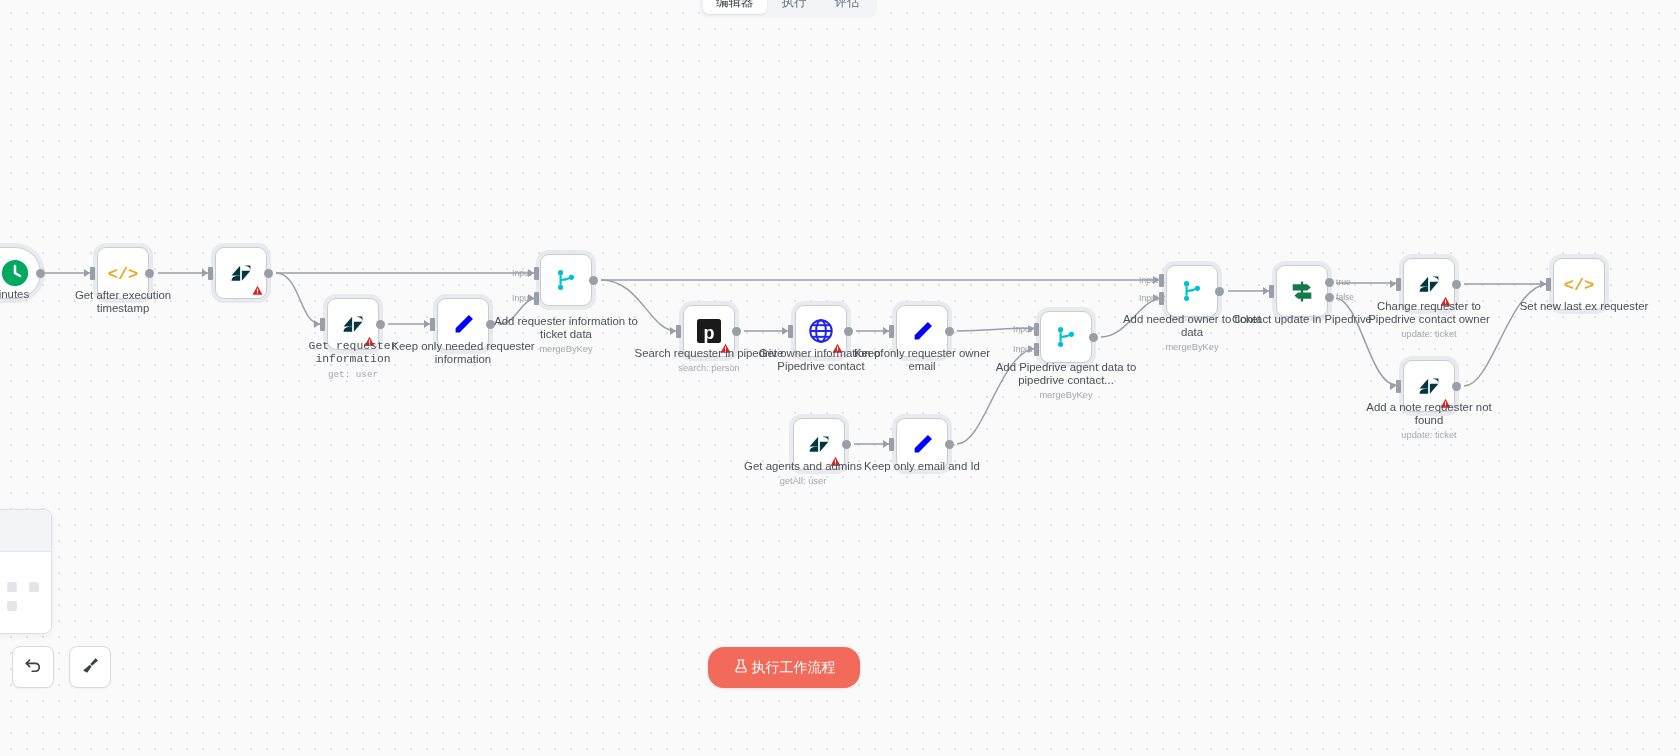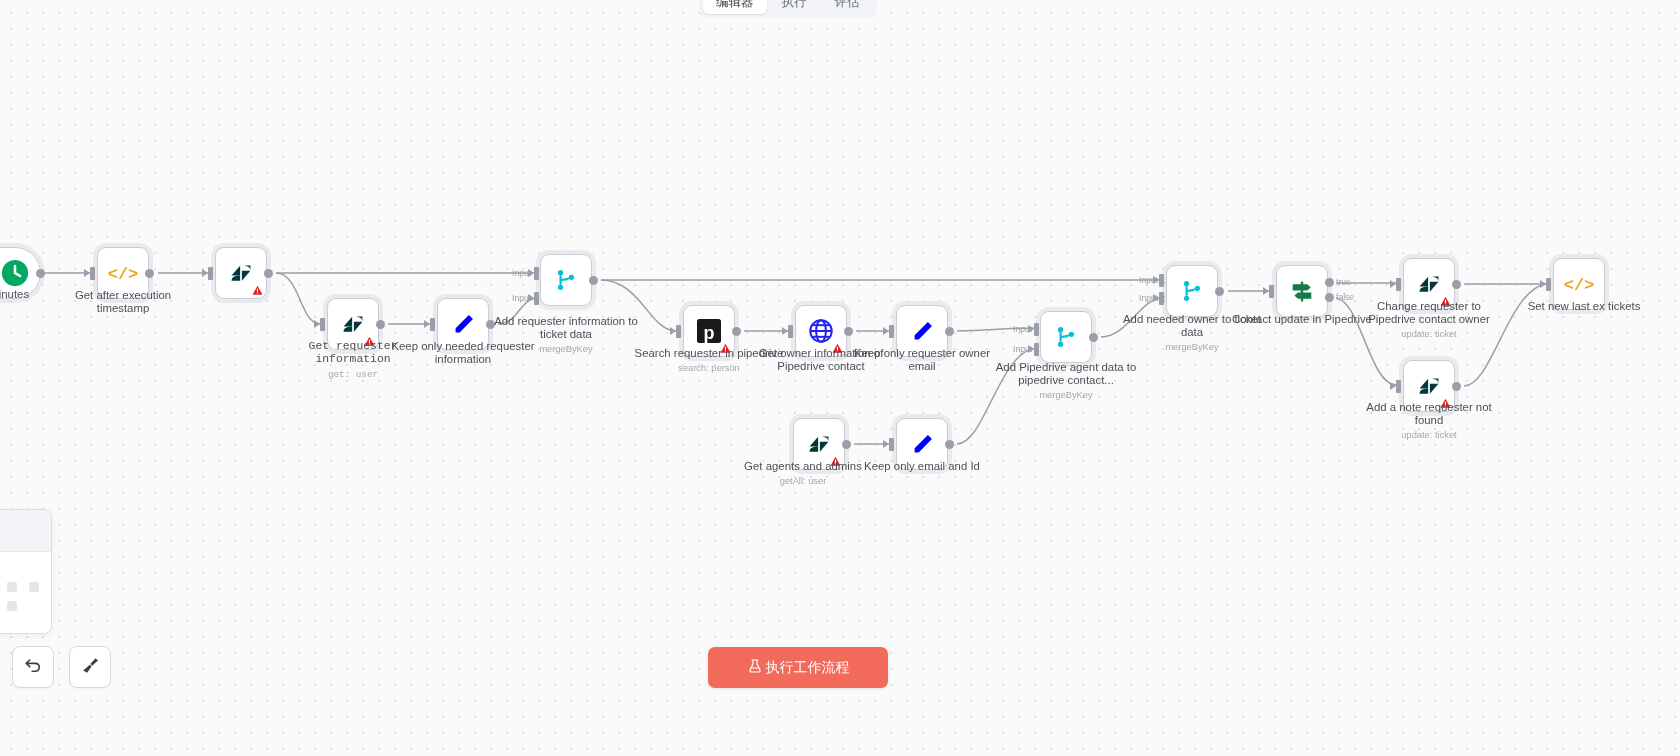--- a/index.html
+++ b/index.html
@@ -144,23 +144,23 @@
     border-radius: 8px;
     display:flex; align-items:center; justify-content:center;
     z-index: 30;
     box-shadow: 0 1px 2px rgba(0,0,0,.04);
   }
 
   
   #execute-btn {
     position: absolute;
     left: 708px; top: 647px;
-    width: 180px; height: 41px;
+    width: 152px; height: 41px;
     background: #f26a5a;
-    border: none; border-radius: 7px;
+    border: none; border-radius: 16px;
     color: #ffffff;
     font-size: 14px;
     font-family: "Liberation Sans", sans-serif;
     display:flex; align-items:center; justify-content:center; gap: 3px;
     z-index: 30;
     cursor: pointer;
     box-shadow: 0 1px 3px rgba(0,0,0,.10);
   }
 </style>
 </head>
@@ -533,21 +533,21 @@
   <div class="node" style="left:1553px; top:258px;">
     <span class="node-icon">
       <svg width="30" height="30" viewBox="0 0 30 30">
         <text x="15" y="21" text-anchor="middle" font-family="Liberation Mono, monospace" font-size="17" font-weight="bold" fill="#e9a820">&lt;/&gt;</text>
       </svg>
     </span>
   </div>
   <div class="arrowhead" style="left:1540px; top:279.5px;"></div>
   <div class="stub" style="left:1546px; top:277.5px;"></div>
   <div class="caption" style="left:1504px; top:300px; width:160px;">
-    <span>Set new last ex tickets</span>
+    <span>Set new last ex requester</span>
   </div>
 
   <div id="side-panel">
     <div class="ph-head"></div>
     <div class="ph-body">
 
       <div class="sq" style="left:34px; top:30px;"></div>
       <div class="sq" style="left:56px; top:30px;"></div>
       <div class="sq" style="left:34px; top:49px;"></div>
     </div>

